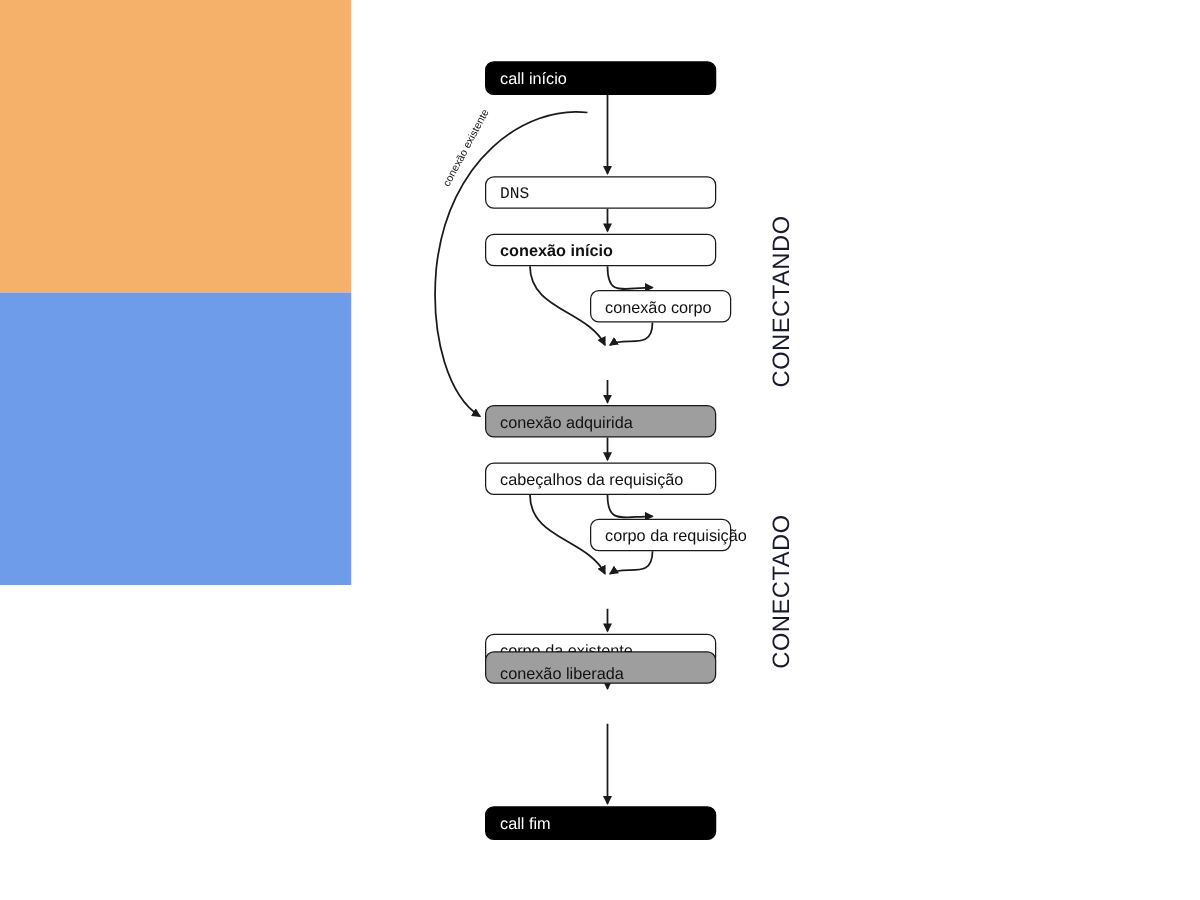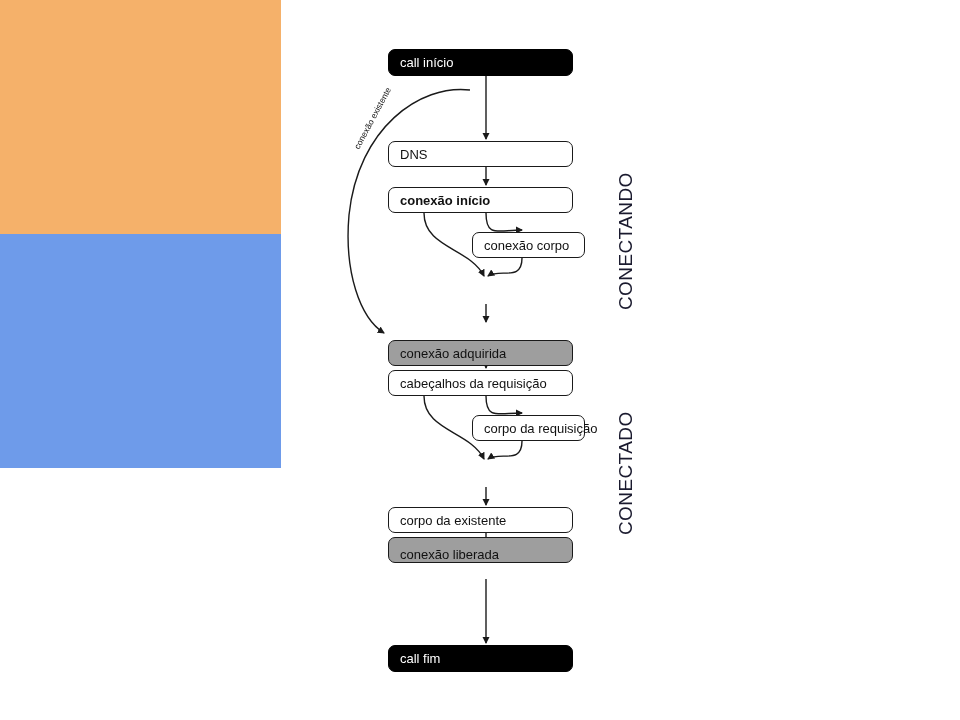--- a/index.html
+++ b/index.html
@@ -25,24 +25,24 @@
     position:absolute;
     box-sizing:border-box;
     display:flex;align-items:center;
     border-radius:7px;
     font-size:13px;
     padding-left:11px;
     white-space:nowrap;
   }
   .node.terminal{background:#000000;color:#ffffff;border:1px solid #000;}
   .node.step{background:#ffffff;color:#111111;border:1.3px solid #1a1a1a;}
-  .node.state{background:#9E9E9E;color:#111111;border:1.5px solid #1a1a1a;margin-top:16px;}
+  .node.state{background:#9E9E9E;color:#111111;border:1.5px solid #1a1a1a;}
 
   #node-call-inicio{left:388px;top:49px;width:185px;height:27px;}
-  #node-dns{left:388px;top:141px;width:185px;height:26px;}
+  #node-dns{left:388px;top:141px;width:185px;height:26px;font-family:Liberation Mono, monospace;}
   #node-conexao-inicio{left:388px;top:187px;width:185px;height:26px;font-weight:bold;}
   #node-conexao-segura{left:472px;top:232px;width:113px;height:26px;}
   #node-conexao-fim{left:388px;top:278px;width:185px;height:26px;}
   #node-conexao-adquirida{left:388px;top:324px;width:185px;height:26px;}
   #node-cabecalhos-requisicao{left:388px;top:370px;width:185px;height:26px;}
   #node-corpo-requisicao{left:472px;top:415px;width:113px;height:26px;}
   #node-cabecalhos-resposta{left:388px;top:461px;width:185px;height:26px;}
   #node-corpo-resposta{left:388px;top:507px;width:185px;height:26px;}
   #node-conexao-liberada{left:388px;top:521px;width:185px;height:26px;align-items:flex-end;}
   #node-call-fim{left:388px;top:645px;width:185px;height:27px;}

